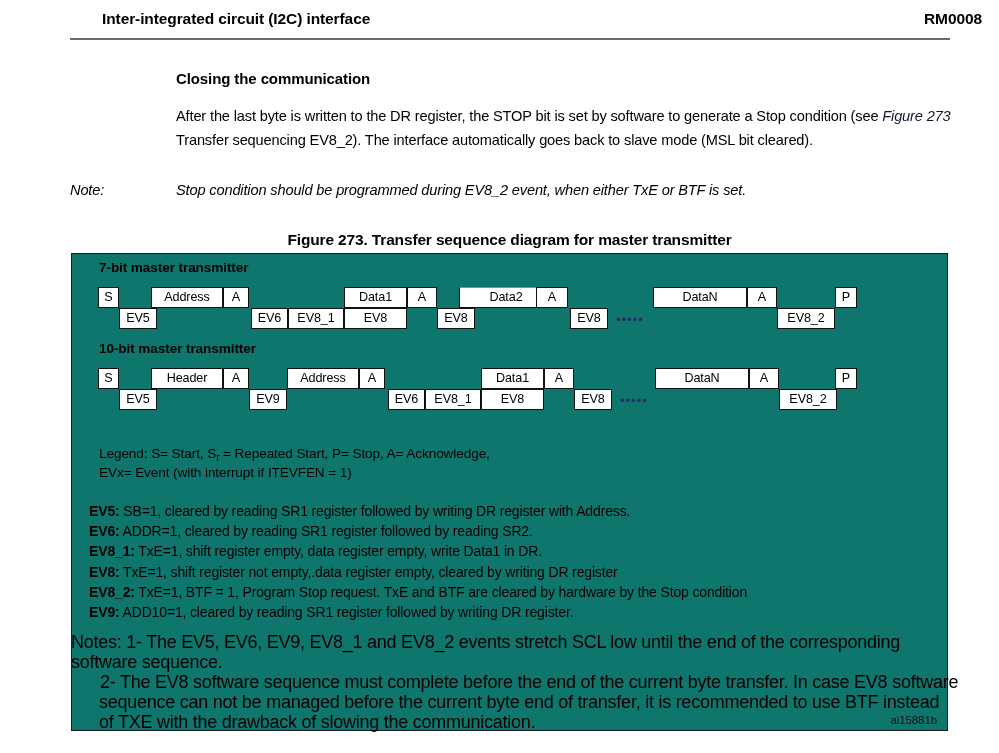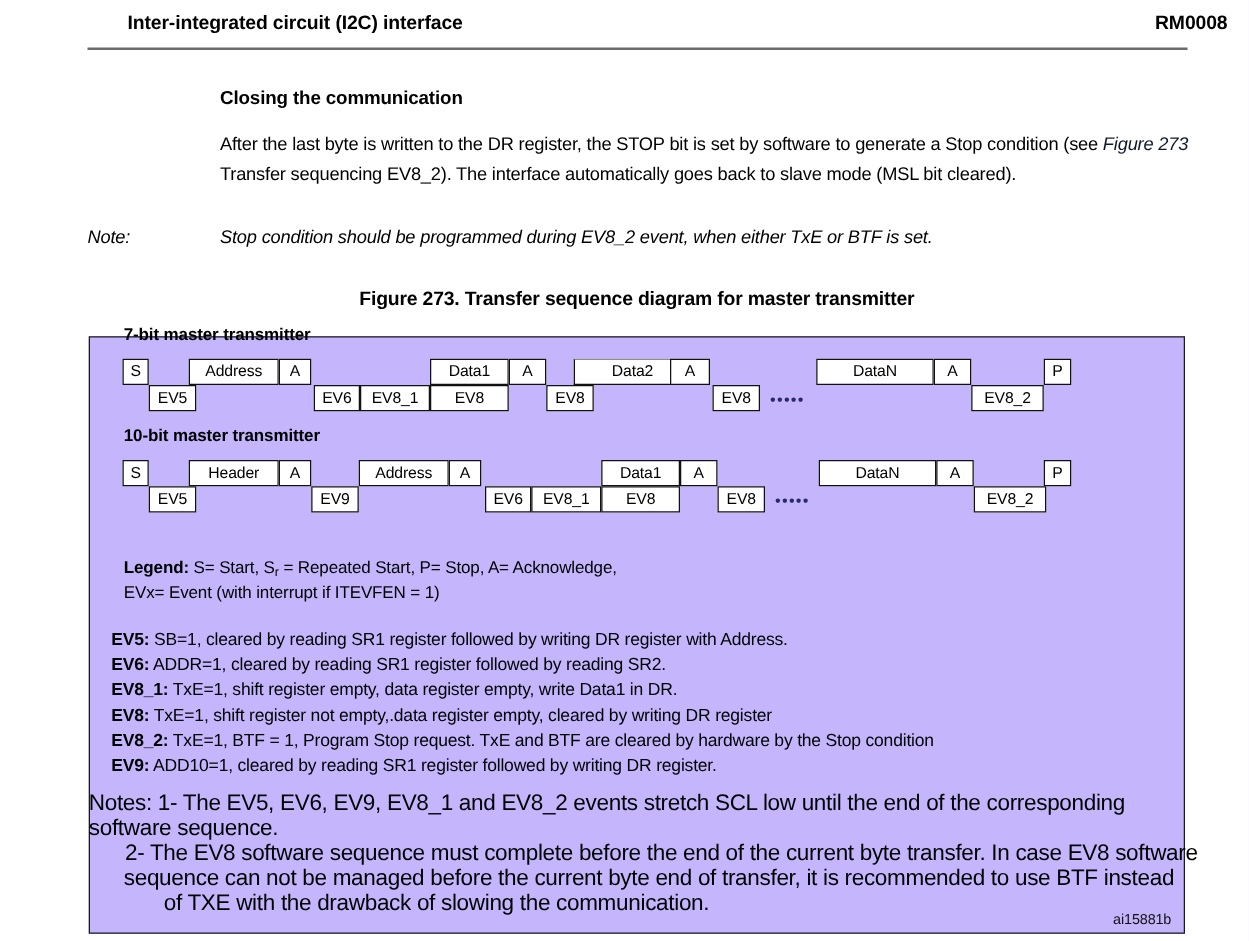--- a/index.html
+++ b/index.html
@@ -96,25 +96,25 @@
     text-align: center;
     font-size: 15.5px;
     font-weight: bold;
     letter-spacing: -0.15px;
   }
 
   
   .figure-frame {
     position: absolute;
     left: 71px;
-    top: 269px;
+    top: 253px;
     width: 877px;
     height: 478px;
     border: 1.5px solid #1a1a1a;
-    background: #c4b5fd;
+    background: #0f766e;
     box-sizing: border-box;
   }
 
   .diag-title {
     position: absolute;
     font-size: 13.6px;
     font-weight: bold;
     letter-spacing: -0.1px;
   }
   .diag-title.t7 { left: 99px; top: 260px; }
@@ -149,21 +149,21 @@
   
   .legend-block {
     position: absolute;
     left: 99px;
     top: 445px;
     width: 740px;
     font-size: 13.6px;
     line-height: 17.5px;
     letter-spacing: -0.1px;
   }
-  .legend-block b { font-weight: bold; }
+  .legend-block b { font-weight: normal; }
   .legend-block sub {
     font-size: 10px;
     vertical-align: baseline;
     position: relative;
     top: 3px;
   }
 
   .events-block {
     position: absolute;
     left: 89px;
@@ -181,21 +181,21 @@
     left: 71px;
     top: 632px;
     width: 890px;
     font-size: 18px;
     line-height: 20px;
     letter-spacing: -0.25px;
   }
   .notes-block .note-line-1 { padding-left: 0px; }
   .notes-block .note-line-2 { padding-left: 29px; }
   .notes-block .note-line-3 { padding-left: 28px; }
-  .notes-block .note-line-4 { padding-left: 60px; }
+  .notes-block .note-line-4 { padding-left: 28px; }
 
   .figure-id {
     position: absolute;
     right: 10px;
     bottom: 4px;
     font-size: 11.5px;
     letter-spacing: -0.1px;
     color: #111111;
   }
 </style>

